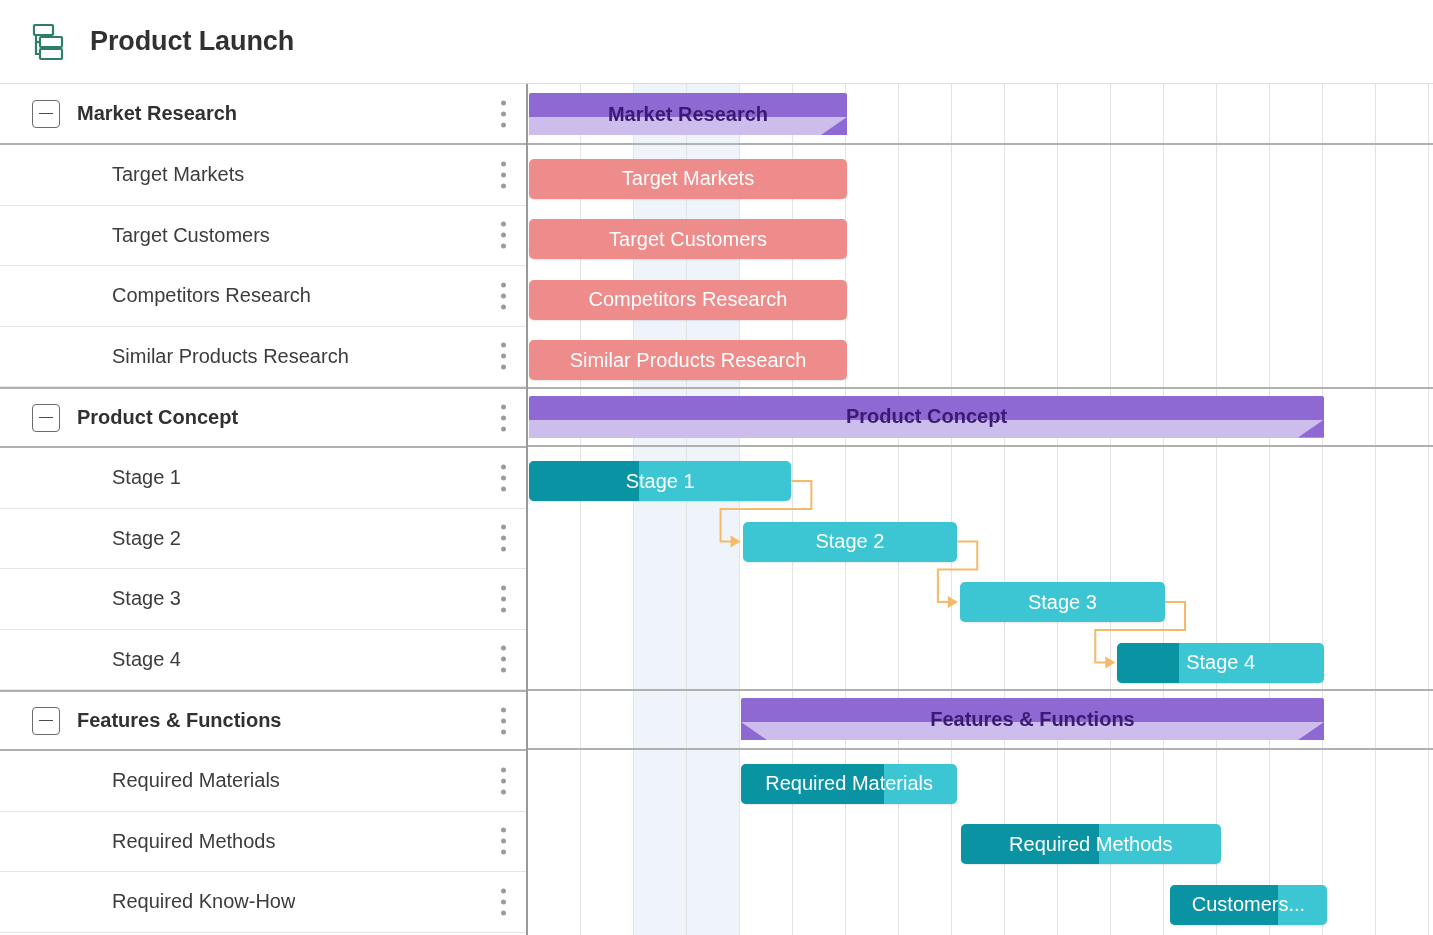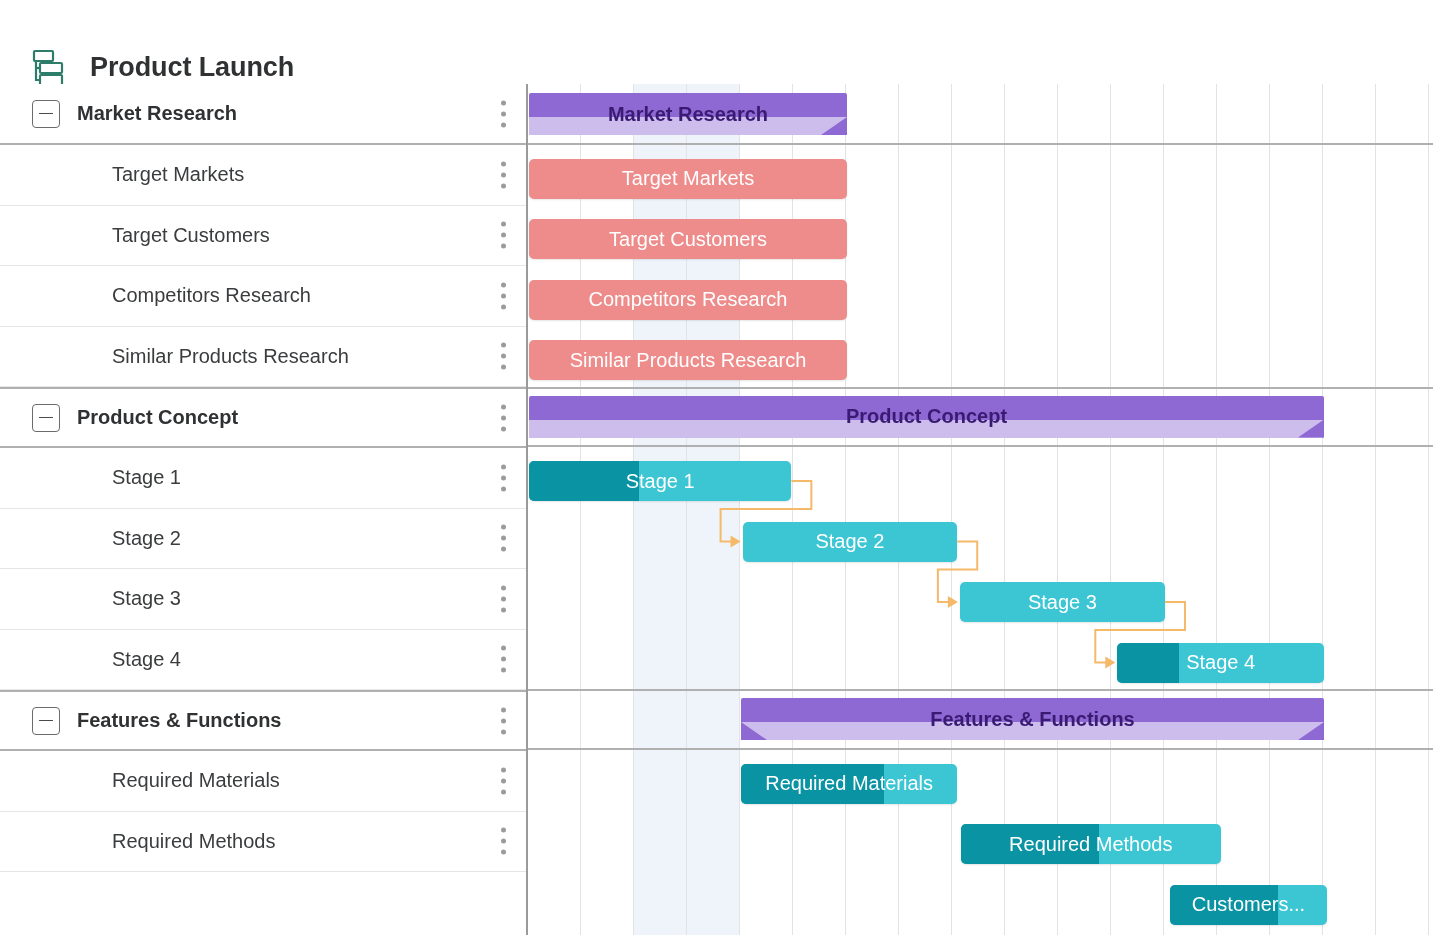--- a/index.html
+++ b/index.html
@@ -21,21 +21,20 @@
   #header {
     position: absolute;
     left: 0; top: 0;
     width: 1433px;
     height: 84px;
     background: #ffffff;
     border-bottom: 1px solid #dcdcdc;
     display: flex;
     align-items: center;
     box-sizing: border-box;
-    margin-top: 26px;
   }
   #project-icon {
     margin-left: 28px;
     width: 38px; height: 40px;
     flex: 0 0 auto;
   }
   #project-title {
     margin-left: 24px;
     font-size: 27px;
     font-weight: bold;
@@ -350,20 +349,28 @@
         <div class="task-row leaf">
           <span class="task-label">Required Materials</span>
           <div class="kebab">
             <i></i>
             <i></i>
             <i></i>
           </div>
         </div>
         <div class="task-row leaf">
           <span class="task-label">Required Methods</span>
+          <div class="kebab">
+            <i></i>
+            <i></i>
+            <i></i>
+          </div>
+        </div>
+        <div class="task-row leaf">
+          <span class="task-label">Required Know-How</span>
           <div class="kebab">
             <i></i>
             <i></i>
             <i></i>
           </div>
         </div>
       </div>
 
     <div id="chart-pane">
       <div id="grid-layer">

